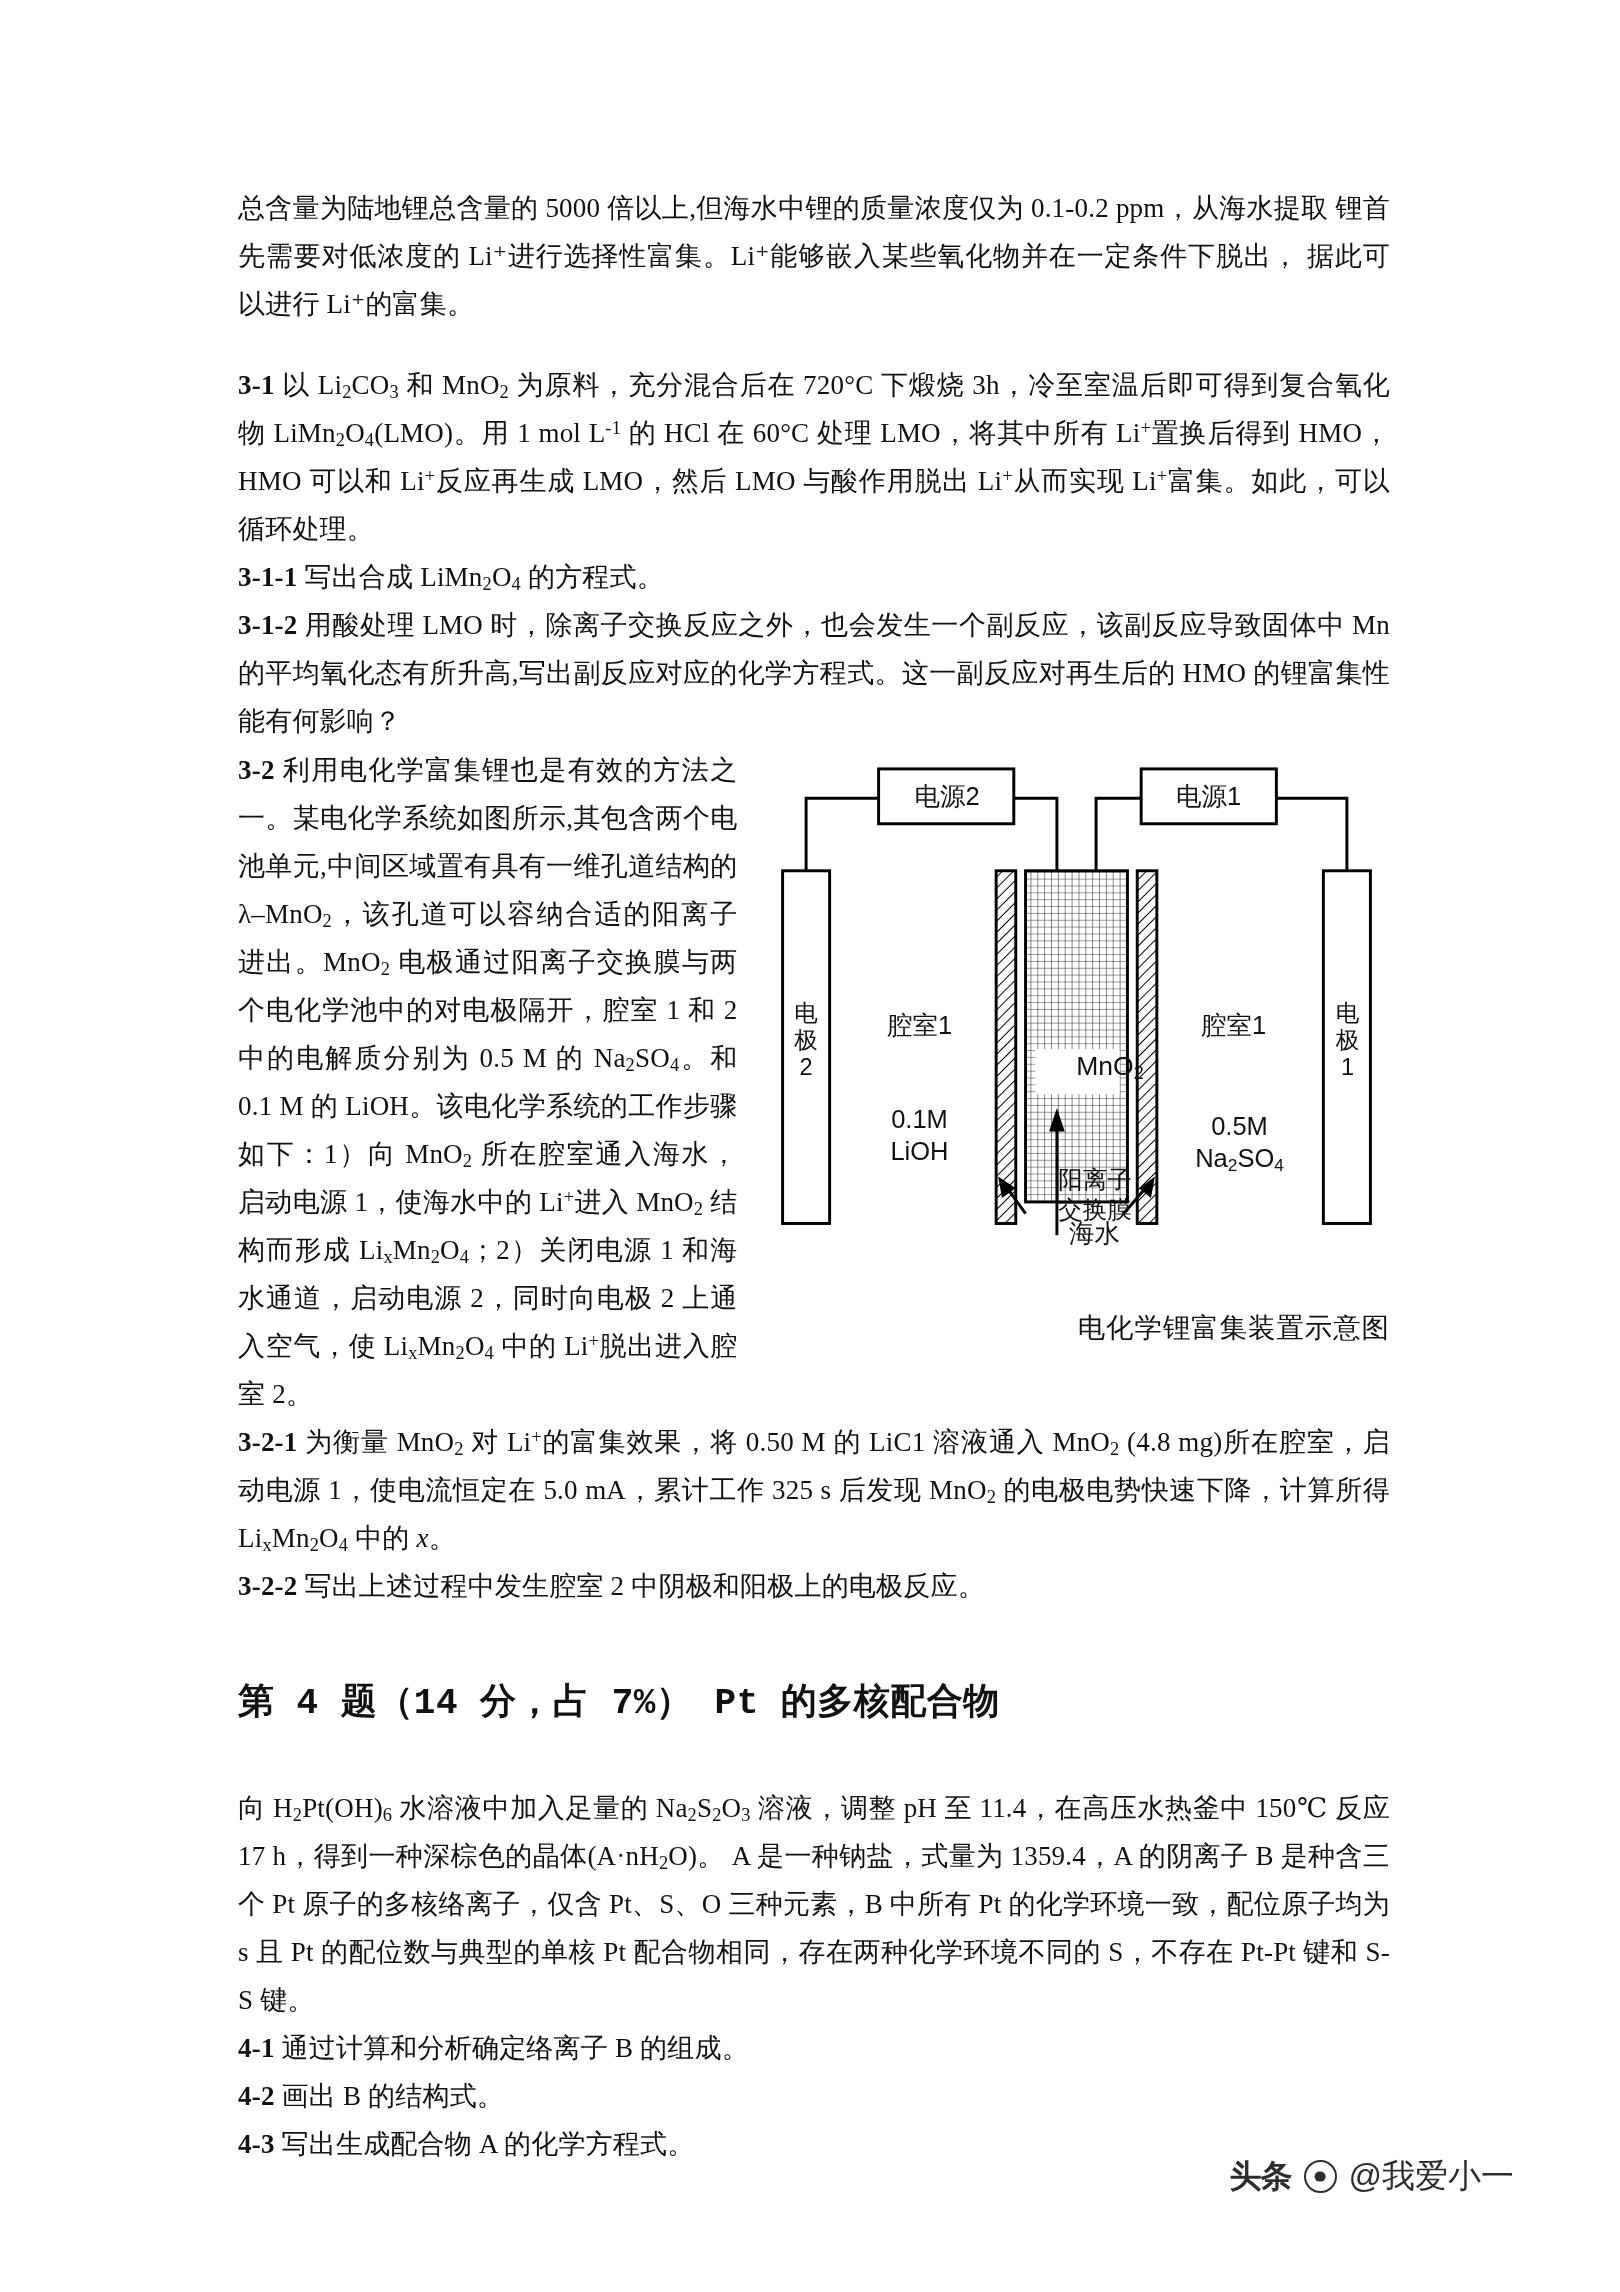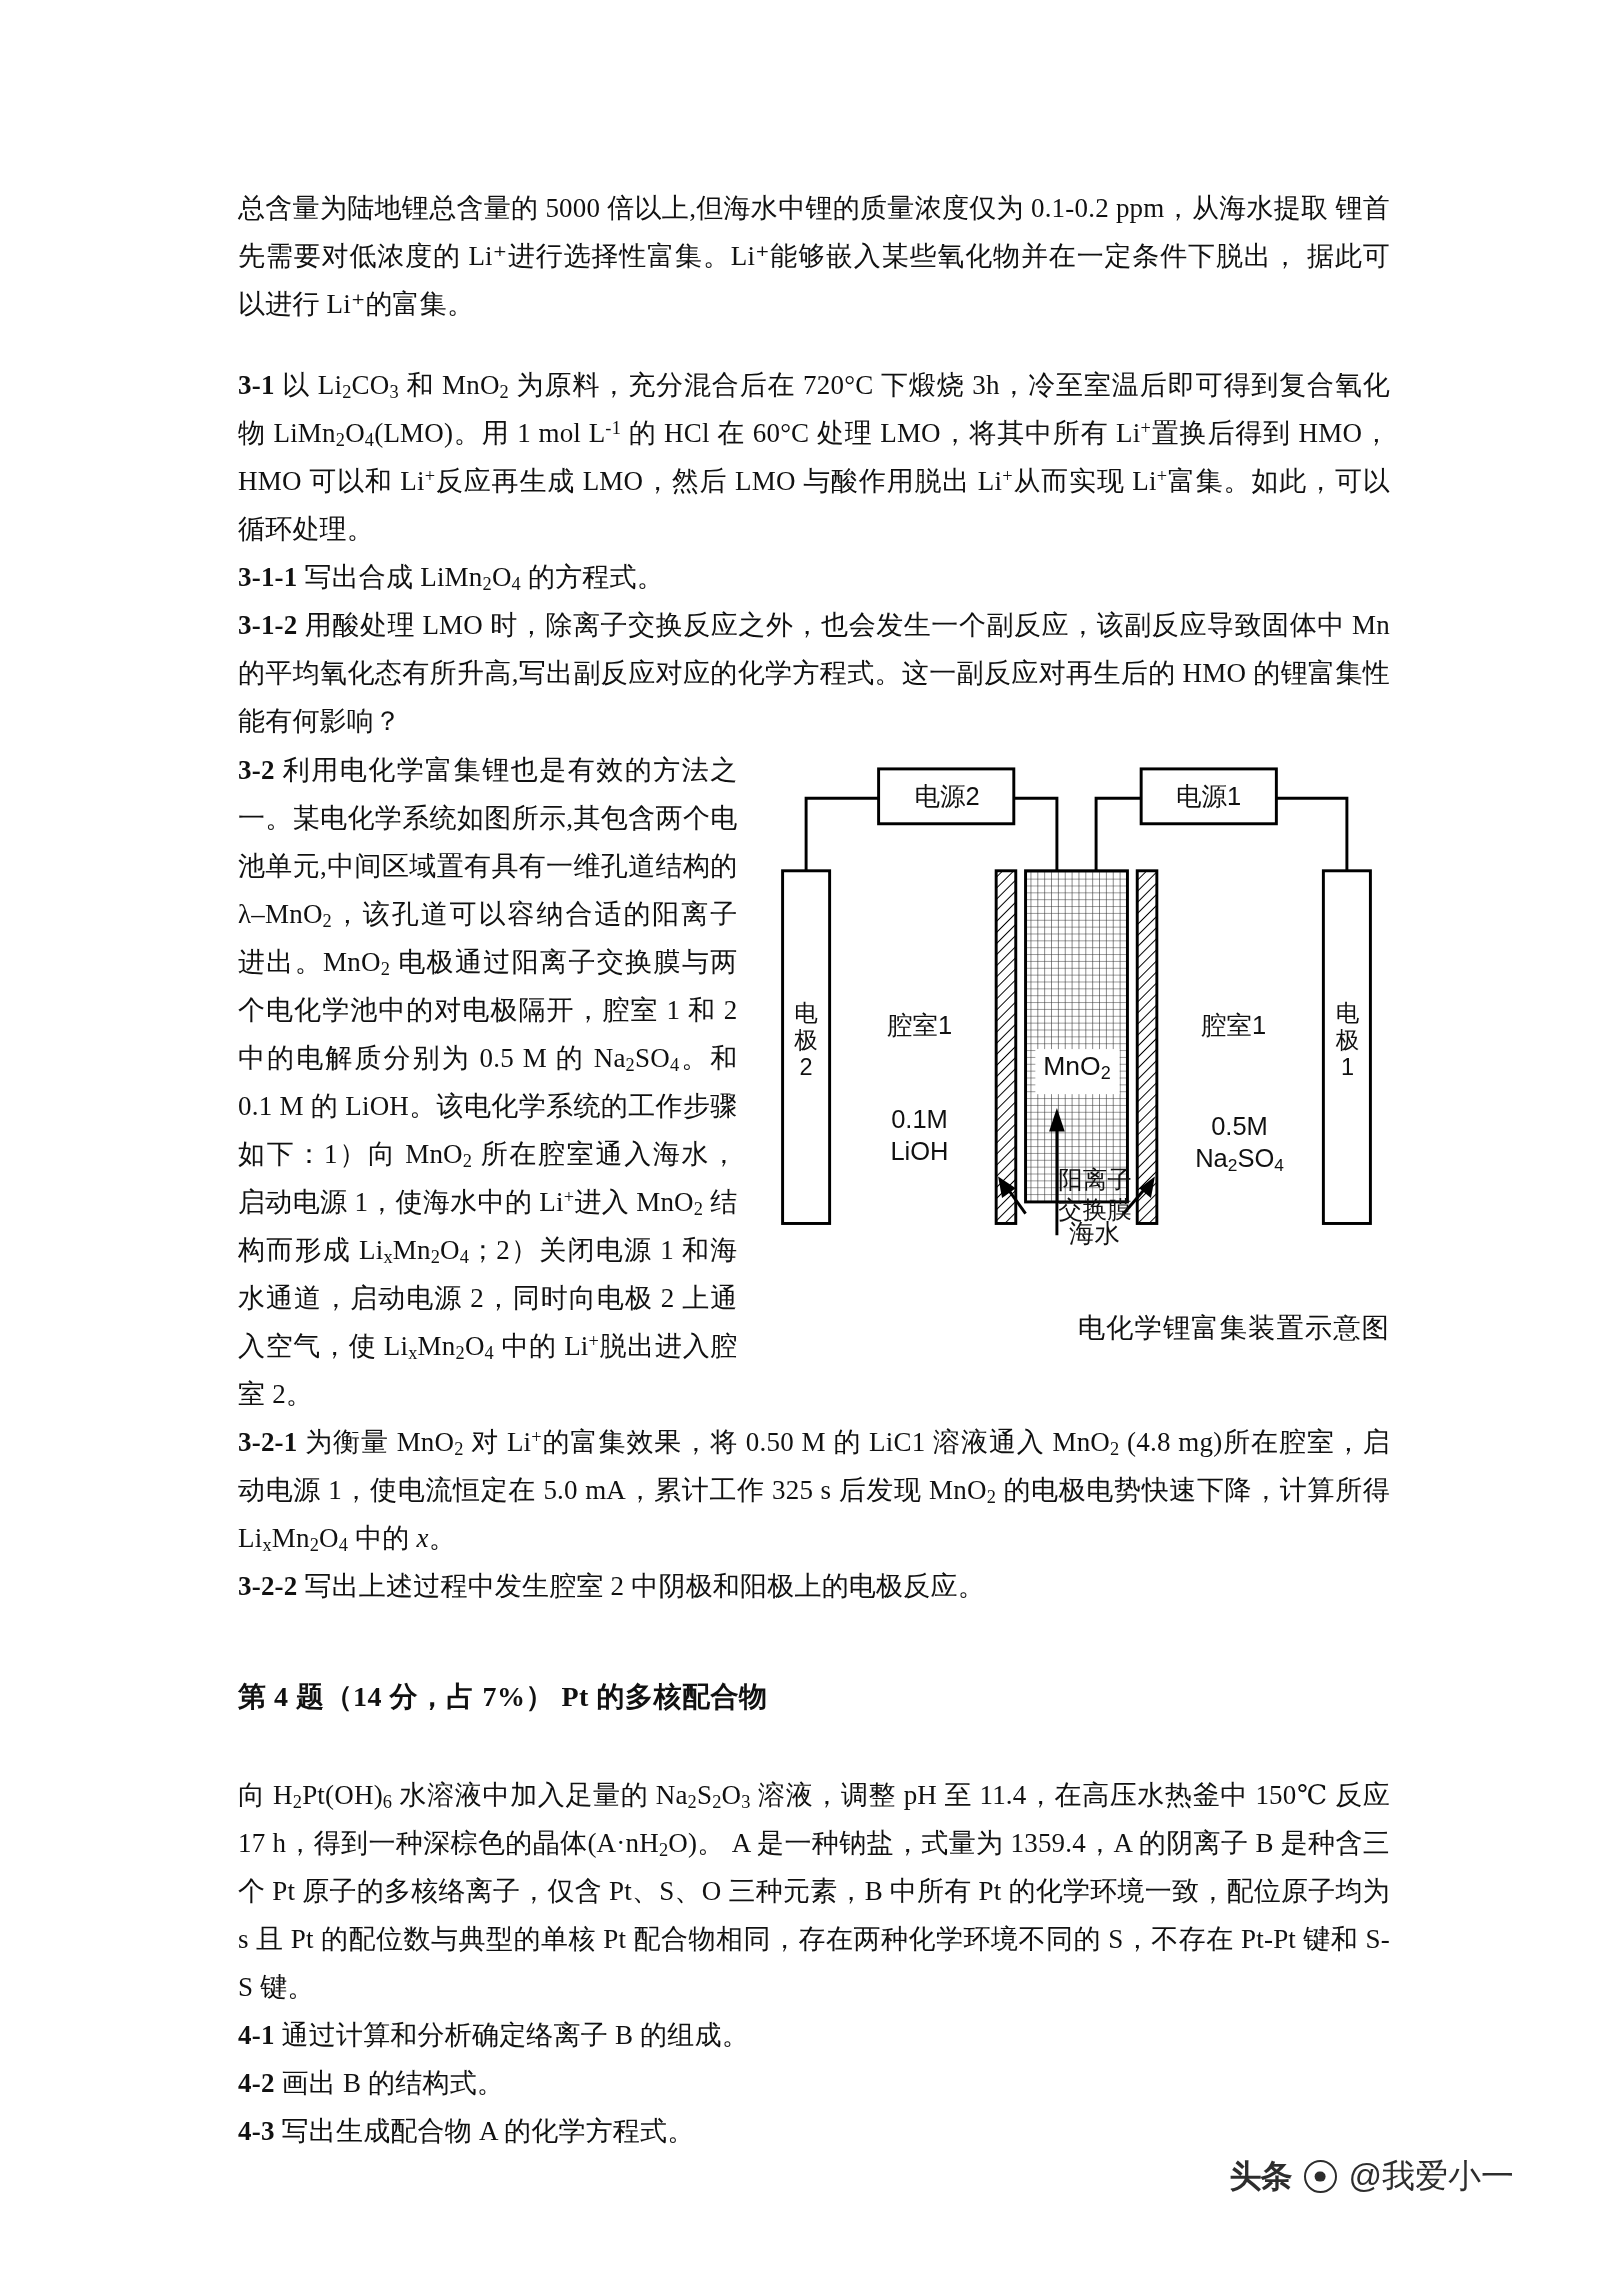--- a/index.html
+++ b/index.html
@@ -37,24 +37,25 @@
   }
   sub {
     font-size: 0.68em;
     vertical-align: -0.22em;
   }
   sup {
     font-size: 0.68em;
     vertical-align: 0.42em;
   }
   .section-heading {
-    font-size: 28px;
+    font-size: 36px;
     font-weight: bold;
     line-height: 1.6;
     letter-spacing: 0.5px;
+    font-family: Liberation Mono, monospace;
   }
   .heading-gap-top { height: 65px; }
   .heading-gap-bot { height: 51px; }
 
   
   .figure-float {
     float: right;
     width: 627px;
     margin: 9.8px 0 5.9px 25.5px;
     shape-outside: margin-box;
@@ -198,21 +199,21 @@
           </div>
           <div style="position:absolute;left:561px;top:245px;width:47px;text-align:center;font-size:23.5px;line-height:1.15;font-family:'Liberation Sans',sans-serif;">
             <div>电</div>
             <div>极</div>
             <div>1</div>
           </div>
 
           <div style="position:absolute;left:84px;top:253px;width:145px;text-align:center;font-size:25.5px;font-family:'Liberation Sans',sans-serif;">腔室1</div>
           <div style="position:absolute;left:398px;top:253px;width:145px;text-align:center;font-size:25.5px;font-family:'Liberation Sans',sans-serif;">腔室1</div>
 
-          <div style="position:absolute;left:265px;top:296px;width:98px;text-align:center;font-size:26.5px;font-family:'Liberation Sans',sans-serif;"><span>MnO</span><sub>2</sub></div>
+          <div style="position:absolute;left:265px;top:296px;width:98px;text-align:center;font-size:26.5px;font-family:'Liberation Sans',sans-serif;padding-left:33px;"><span>MnO</span><sub>2</sub></div>
 
           <div style="position:absolute;left:84px;top:349px;width:145px;text-align:center;font-size:25.5px;line-height:1.25;font-family:'Liberation Sans',sans-serif;">
             <div>0.1M</div>
             <div>LiOH</div>
           </div>
 
           <div style="position:absolute;left:398px;top:356px;width:157px;text-align:center;font-size:25.5px;line-height:1.25;font-family:'Liberation Sans',sans-serif;">
             <div>0.5M</div>
             <div><span>Na</span><sub>2</sub><span>SO</span><sub>4</sub></div>
           </div>

